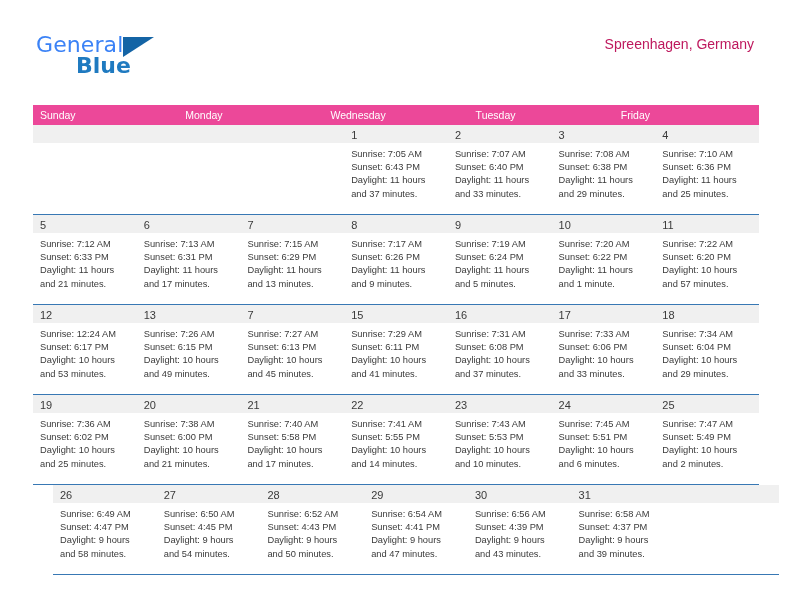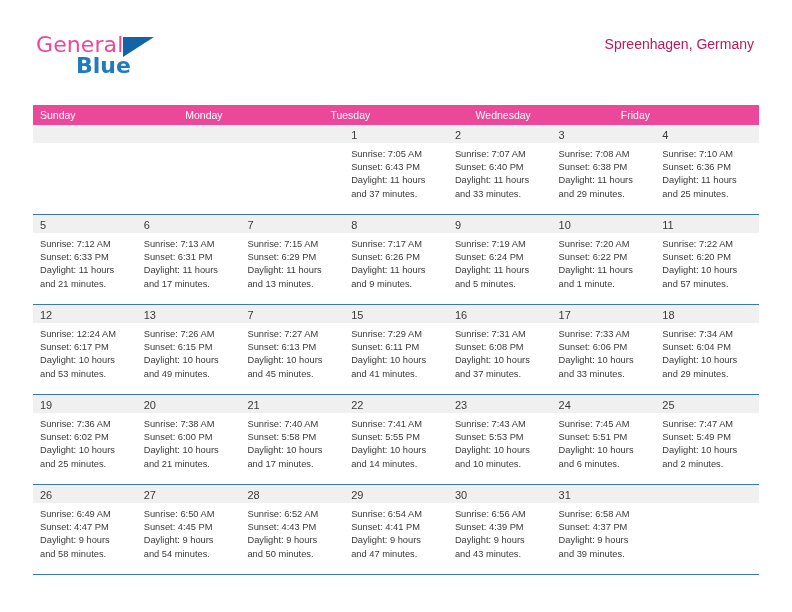--- a/index.html
+++ b/index.html
@@ -38,21 +38,21 @@
     width: 180px;
     height: 50px;
     user-select: none;
   }
   .logo-general {
     position: absolute;
     left: 0;
     top: 0;
     font-size: 22px;
     letter-spacing: .1px;
-    color: #ec4899;
+    color: #3b82f6;
     font-family: "DejaVu Sans", sans-serif;
     line-height: 24px;
   }
   .logo-blue {
     position: absolute;
     left: 40px;
     top: 21px;
     font-size: 22px;
     color: #1f7ac0;
     font-family: "DejaVu Sans", sans-serif;
@@ -121,20 +121,21 @@
 
   .week-row {
     display: flex;
     width: 726px;
     height: 90px;
     border-bottom: 1.5px solid #3878b4;
     box-sizing: border-box;
   }
   .week-row:last-child {
     border-bottom: 1.5px solid #3878b4;
+    margin-left: 20px;
   }
 
   .day-cell {
     flex: 1 1 0;
     width: 103.71px;
     box-sizing: border-box;
     background: #ffffff;
     position: relative;
     overflow: hidden;
   }
@@ -182,22 +183,22 @@
     <div class="title-block">
       <div class="cal-subtitle">Spreenhagen, Germany</div>
     </div>
 
   </div>
 
   <div class="calendar">
     <div class="weekday-row" id="weekday-row">
         <div class="weekday-cell">Sunday</div>
         <div class="weekday-cell">Monday</div>
+        <div class="weekday-cell">Wednesday</div>
         <div class="weekday-cell">Tuesday</div>
-        <div class="weekday-cell">Wednesday</div>
         <div class="weekday-cell">Friday</div>
       </div>
     <div id="weeks-container">
         <div class="week-row">
           <div class="day-cell empty">
             <div class="day-num-strip"><span class="day-num"></span></div>
             <div class="day-body"></div>
           </div>
           <div class="day-cell empty">
             <div class="day-num-strip"><span class="day-num"></span></div>

